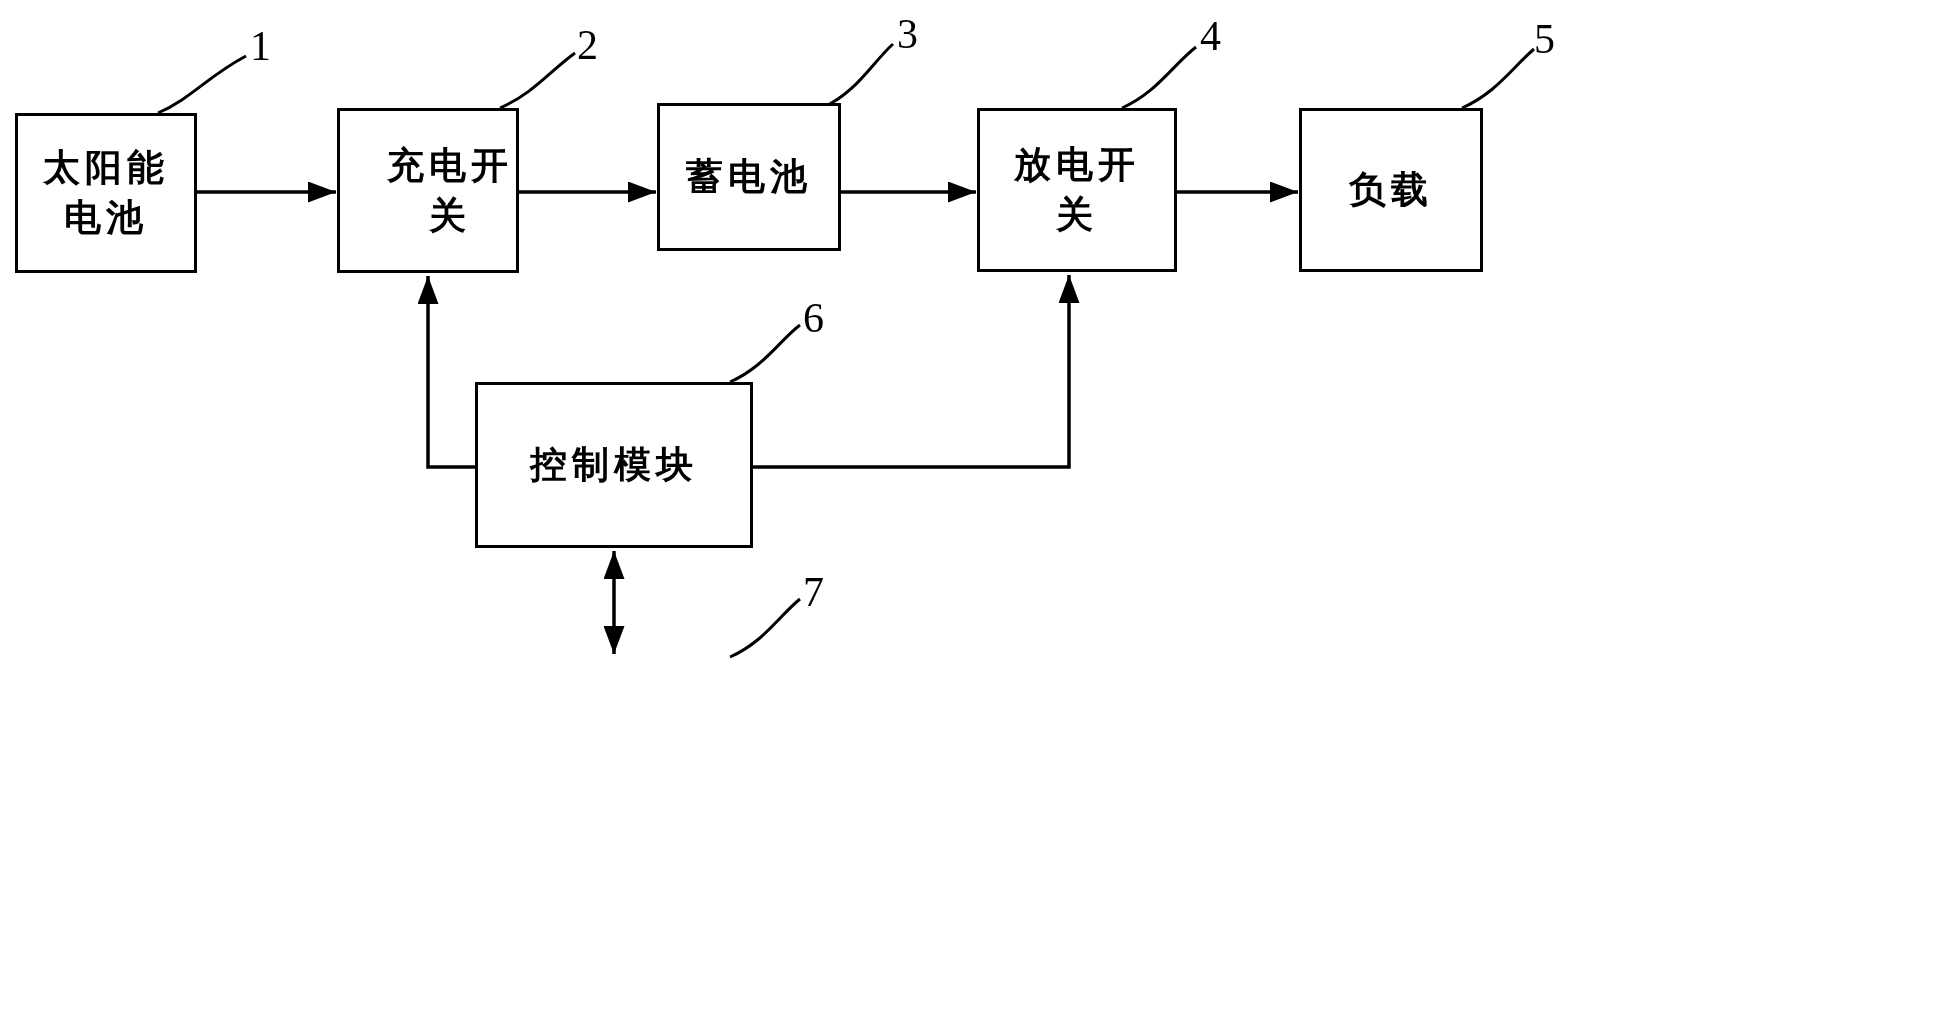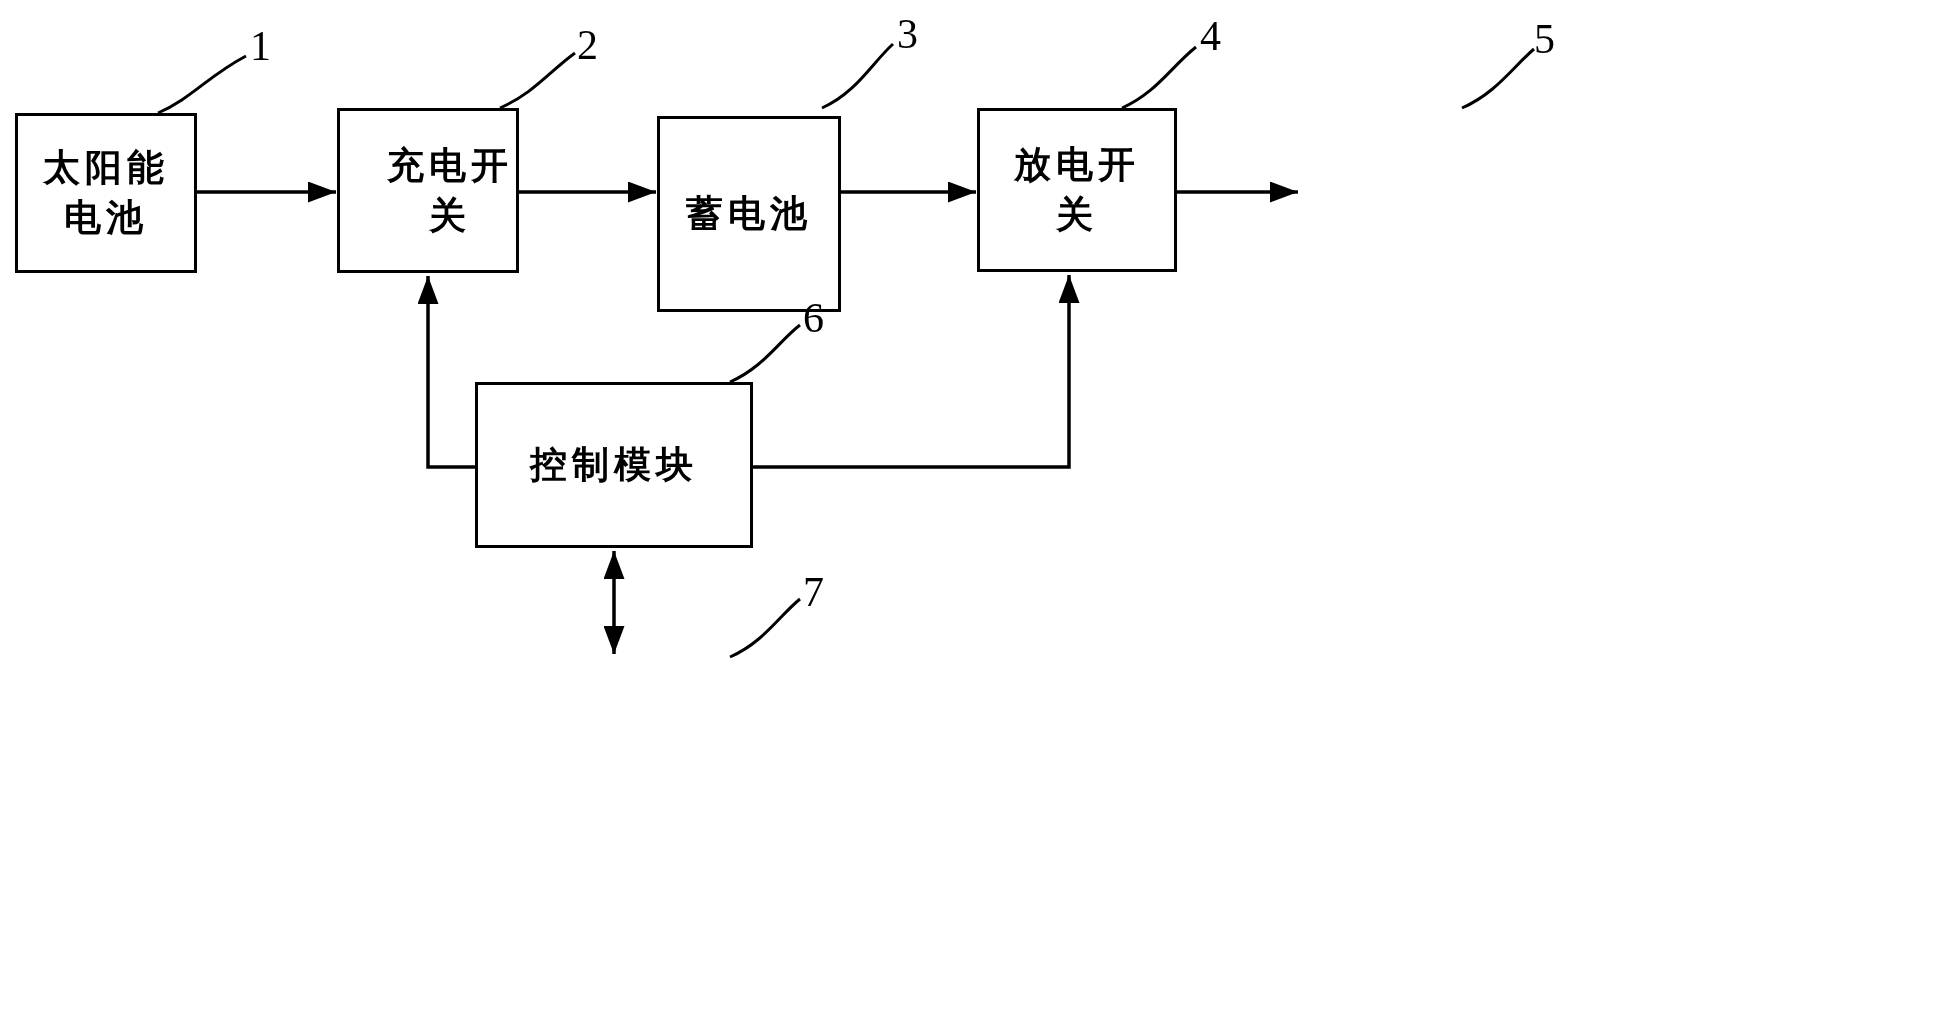--- a/index.html
+++ b/index.html
@@ -22,21 +22,21 @@
     background:#ffffff;
     display:flex;flex-direction:column;
     align-items:center;justify-content:center;
     font-size:37px;font-weight:600;
     line-height:1.35;letter-spacing:5px;
     text-align:center;
   }
   .box .line{display:block;}
   .b-solar    {left:15px;  top:113px; width:182px; height:160px;}
   .b-charge   {left:337px; top:108px; width:182px; height:165px;padding-left:44px;}
-  .b-battery  {left:657px; top:116px; width:184px; height:196px;}
+  .b-battery  {left:657px; top:103px; width:184px; height:148px;}
   .b-discharge{left:977px; top:108px; width:200px; height:164px;}
   .b-load     {left:1299px;top:108px; width:184px; height:164px;}
   .b-control  {left:475px; top:382px; width:278px; height:166px;}
   .b-comm     {left:477px; top:657px; width:278px; height:165px;}
   .num{
     position:absolute;
     font-size:42px;font-weight:500;
     font-family:"Liberation Serif", serif;
   }
   .n1{left:250px; top:22px;}
@@ -90,20 +90,23 @@
 
   <div class="box b-battery">
     <span class="line">蓄电池</span>
   </div>
 
   <div class="box b-discharge">
     <span class="line">放电开</span>
     <span class="line">关</span>
   </div>
 
+  <div class="box b-load">
+    <span class="line">负载</span>
+  </div>
 
   <div class="box b-control">
     <span class="line">控制模块</span>
   </div>
 
 
   <div class="num n1">1</div>
   <div class="num n2">2</div>
   <div class="num n3">3</div>
   <div class="num n4">4</div>

